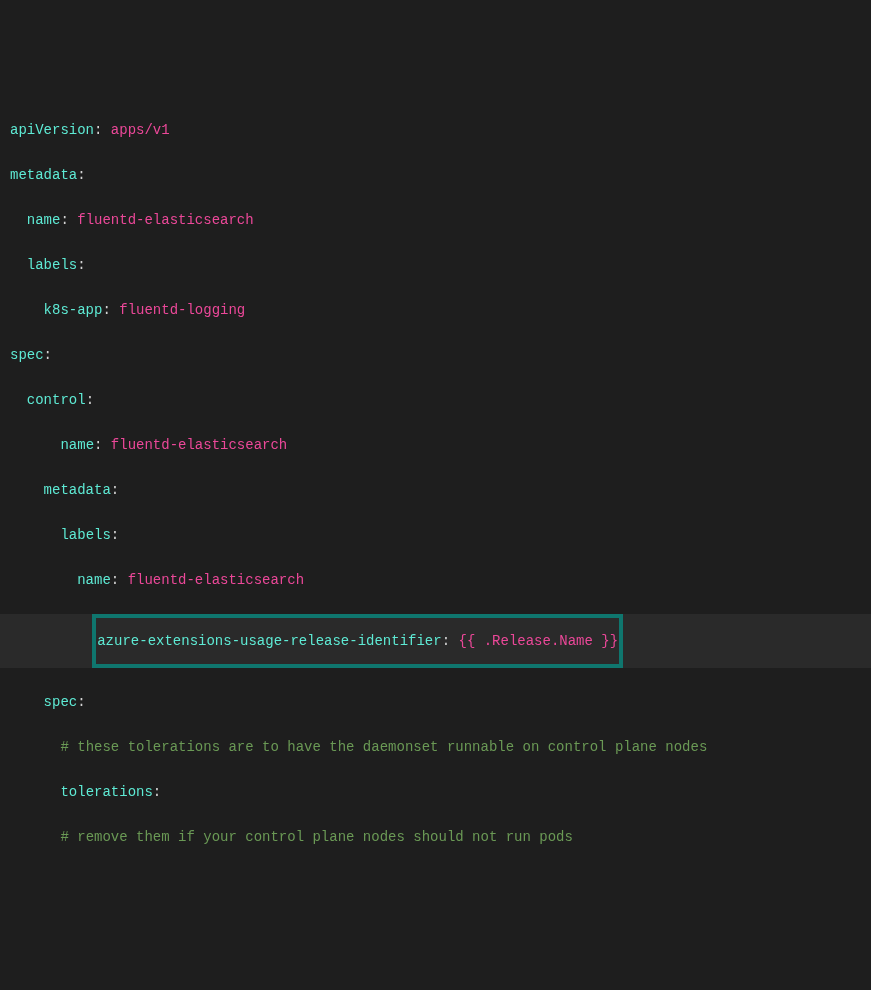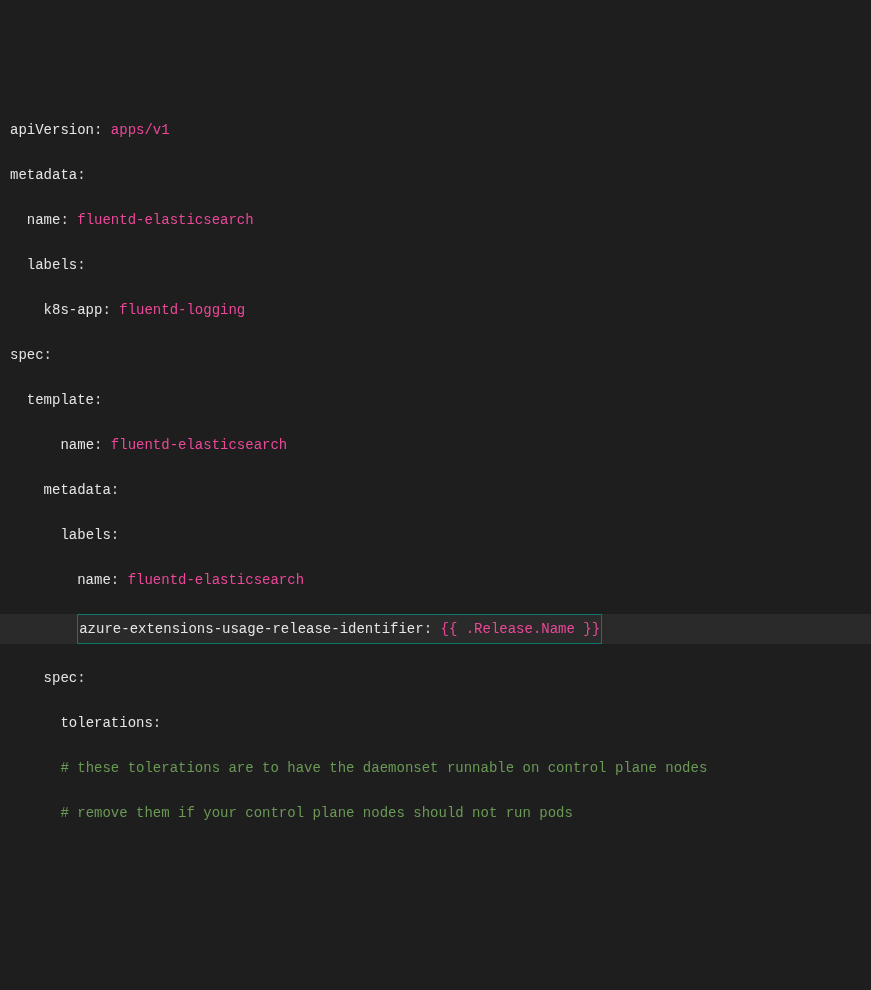--- a/index.html
+++ b/index.html
@@ -7,53 +7,54 @@
   background: #1e1e1e;
   font-family: Consolas, 'Courier New', monospace;
   font-size: 14px;
   line-height: 22.5px;
   color: #d4d4d4;
   padding: 6px 0;
   white-space: pre;
   width: 871px;
 }
 .line { display: block; position: relative; padding-left: 10px; }
-.key { color: #e5e5e5; }
+.key { color: #5eead4; }
 .str { color: #ec4899; }
 .cmt { color: #6a9955; }
 .punc { color: #d4d4d4; }
 .guide { color: #404040; }
 .hl-line { background: #2a2a2a; }
 .box {
-  border: 1px solid #0f766e;
+  border: 4px solid #0f766e;
   display: inline-block;
-  padding: 3px 1px;
+  padding: 12px 1px;
+  margin-left: 15px;
 }
 </style>
 </head>
 <body>
 
 
 
 <div>
 <span class="line"><span class="key">apiVersion</span><span class="punc">: </span><span class="str">apps/v1</span></span>
 <span class="line"><span class="key">metadata</span><span class="punc">:</span></span>
 <span class="line"><span class="guide">  </span><span class="key">name</span><span class="punc">: </span><span class="str">fluentd-elasticsearch</span></span>
 <span class="line"><span class="guide">  </span><span class="key">labels</span><span class="punc">:</span></span>
 <span class="line"><span class="guide">    </span><span class="key">k8s-app</span><span class="punc">: </span><span class="str">fluentd-logging</span></span>
 <span class="line"><span class="key">spec</span><span class="punc">:</span></span>
-<span class="line"><span class="guide">  </span><span class="key">template</span><span class="punc">:</span></span>
+<span class="line"><span class="guide">  </span><span class="key">control</span><span class="punc">:</span></span>
 <span class="line"><span class="guide">      </span><span class="key">name</span><span class="punc">: </span><span class="str">fluentd-elasticsearch</span></span>
 <span class="line"><span class="guide">    </span><span class="key">metadata</span><span class="punc">:</span></span>
 <span class="line"><span class="guide">      </span><span class="key">labels</span><span class="punc">:</span></span>
 <span class="line"><span class="guide">        </span><span class="key">name</span><span class="punc">: </span><span class="str">fluentd-elasticsearch</span></span>
 <span class="line hl-line"><span class="guide">        </span><span class="box"><span class="key">azure-extensions-usage-release-identifier</span><span class="punc">: </span><span class="str">{{ .Release.Name }}</span></span></span>
 <span class="line"><span class="guide">    </span><span class="key">spec</span><span class="punc">:</span></span>
+<span class="line"><span class="guide">      </span><span class="cmt"># these tolerations are to have the daemonset runnable on control plane nodes</span></span>
 <span class="line"><span class="guide">      </span><span class="key">tolerations</span><span class="punc">:</span></span>
-<span class="line"><span class="guide">      </span><span class="cmt"># these tolerations are to have the daemonset runnable on control plane nodes</span></span>
 <span class="line"><span class="guide">      </span><span class="cmt"># remove them if your control plane nodes should not run pods</span></span>
 
 
 
 
 
 
 
 
 

